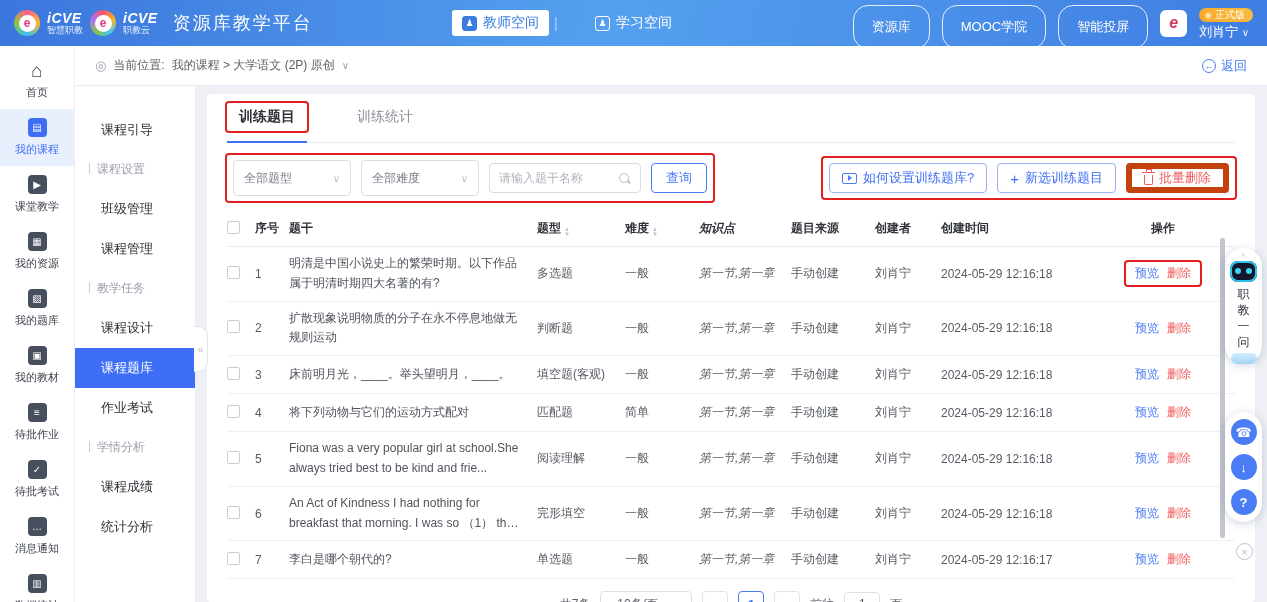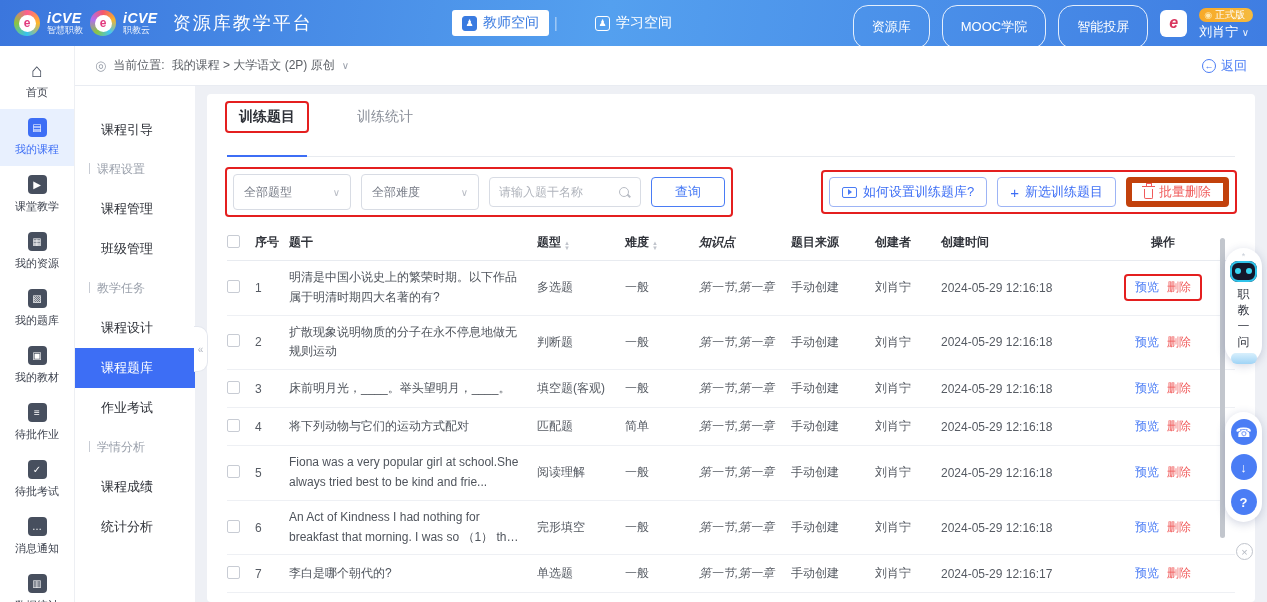--- a/index.html
+++ b/index.html
@@ -54,35 +54,35 @@
   
   .submenu{width:120px;background:#fff;padding-top:24px;position:relative;flex:0 0 auto;}
   .sub-item{padding:11px 0 11px 26px;font-size:13px;color:#2e3138;cursor:pointer;white-space:nowrap;}
   .sub-item.section{color:#9aa0ab;font-size:12px;padding-left:14px;cursor:default;}
   .sub-item.section::before{content:"";display:inline-block;width:1px;height:11px;background:#c8ccd4;margin-right:7px;vertical-align:-1px;}
   .sub-item.active{background:#3d6ef5;color:#fff;}
   .collapse-tab{position:absolute;right:-13px;top:240px;width:14px;height:46px;background:#fff;border:1px solid #e4e7ee;border-left:none;border-radius:0 10px 10px 0;display:flex;align-items:center;justify-content:center;color:#aeb4bf;font-size:10px;cursor:pointer;z-index:2;}
   
   .card{flex:1;background:#fff;margin:8px 12px 0 12px;border-radius:4px;padding:0 20px;min-width:0;position:relative;}
   .tabs{display:flex;gap:38px;padding-top:9px;border-bottom:1px solid #e8ebf0;}
-  .tab{font-size:14px;color:#8a8f99;cursor:pointer;padding-bottom:24px;}
+  .tab{font-size:14px;color:#8a8f99;cursor:pointer;padding-bottom:10px;}
   .tab-label{display:inline-block;padding:5px 12px;}
   .tab.active{color:#2e3138;font-weight:bold;border-bottom:2px solid #3d6ef5;margin-bottom:-1px;}
   .red-box{box-shadow:0 0 0 2px #e41f1f;border-radius:2px;}
   .toolbar{display:flex;align-items:center;justify-content:space-between;padding:12px 0 9px;}
   .filter-group{display:flex;gap:10px;align-items:center;padding:5px 6px;}
   .select{width:118px;height:36px;border:1px solid #d8dce4;border-radius:4px;display:flex;align-items:center;justify-content:space-between;padding:0 10px;color:#757a85;background:#fff;cursor:pointer;}
   .caret{color:#b8bcc4;font-size:10px;font-style:normal;}
   .search-box{width:152px;height:30px;border:1px solid #d8dce4;border-radius:4px;display:flex;align-items:center;padding:0 9px;background:#fff;gap:6px;}
   .search-box input{border:none;outline:none;flex:1;font-size:12px;color:#333;min-width:0;font-family:inherit;background:transparent;}
   .search-box input::placeholder{color:#b0b4bc;}
   .mag{position:relative;width:13px;height:13px;flex:0 0 auto;}
   .mag::before{content:"";position:absolute;width:8px;height:8px;border:1.5px solid #b8bcc4;border-radius:50%;left:1px;top:1px;}
   .mag::after{content:"";position:absolute;width:4px;height:1.5px;background:#b8bcc4;transform:rotate(45deg);right:0;bottom:2px;}
-  .btn-query{width:74px;height:30px;border:1px solid #4a7cf5;color:#4a7cf5;background:#fff;border-radius:4px;font-size:13px;cursor:pointer;font-family:inherit;}
+  .btn-query{width:56px;height:30px;border:1px solid #4a7cf5;color:#4a7cf5;background:#fff;border-radius:4px;font-size:13px;cursor:pointer;font-family:inherit;}
   .actions-group{display:flex;gap:10px;align-items:center;padding:5px 6px;}
   .btn-ghost{height:30px;background:#fff;border-radius:4px;padding:0 12px;display:flex;align-items:center;gap:6px;font-size:13px;cursor:pointer;white-space:nowrap;}
   .btn-blue{border:1px solid #9db4f5;color:#3d6ef5;}
   .btn-red{border:6px solid #c2410c;color:#f05a5a;}
   .plus-ic{font-size:15px;font-style:normal;line-height:1;}
   .vid{width:15px;height:11px;border:1px solid #4a7cf5;border-radius:2px;display:inline-flex;align-items:center;justify-content:center;}
   .vid::after{content:"";border-left:4px solid #4a7cf5;border-top:3px solid transparent;border-bottom:3px solid transparent;margin-left:1px;}
   .trash{position:relative;width:9px;height:10px;border:1px solid #f05a5a;border-top:none;border-radius:0 0 2px 2px;display:inline-block;margin-top:3px;}
   .trash::before{content:"";position:absolute;top:-3px;left:-3px;right:-3px;height:1.5px;background:#f05a5a;}
   .trash::after{content:"";position:absolute;top:-6px;left:1px;width:4px;height:2px;border:1px solid #f05a5a;border-bottom:none;}
@@ -276,23 +276,23 @@
 
     <div class="content-row">
 
       <div class="submenu">
         <span>
           
             <div class="sub-item">课程引导</div>
           
             <div class="sub-item section">课程设置</div>
           
+            <div class="sub-item">班级管理</div>
+          
             <div class="sub-item">课程管理</div>
-          
-            <div class="sub-item">班级管理</div>
           
             <div class="sub-item section">教学任务</div>
           
             <div class="sub-item">课程设计</div>
           
             <div class="sub-item active">课程题库</div>
           
             <div class="sub-item">作业考试</div>
           
             <div class="sub-item section">学情分析</div>

